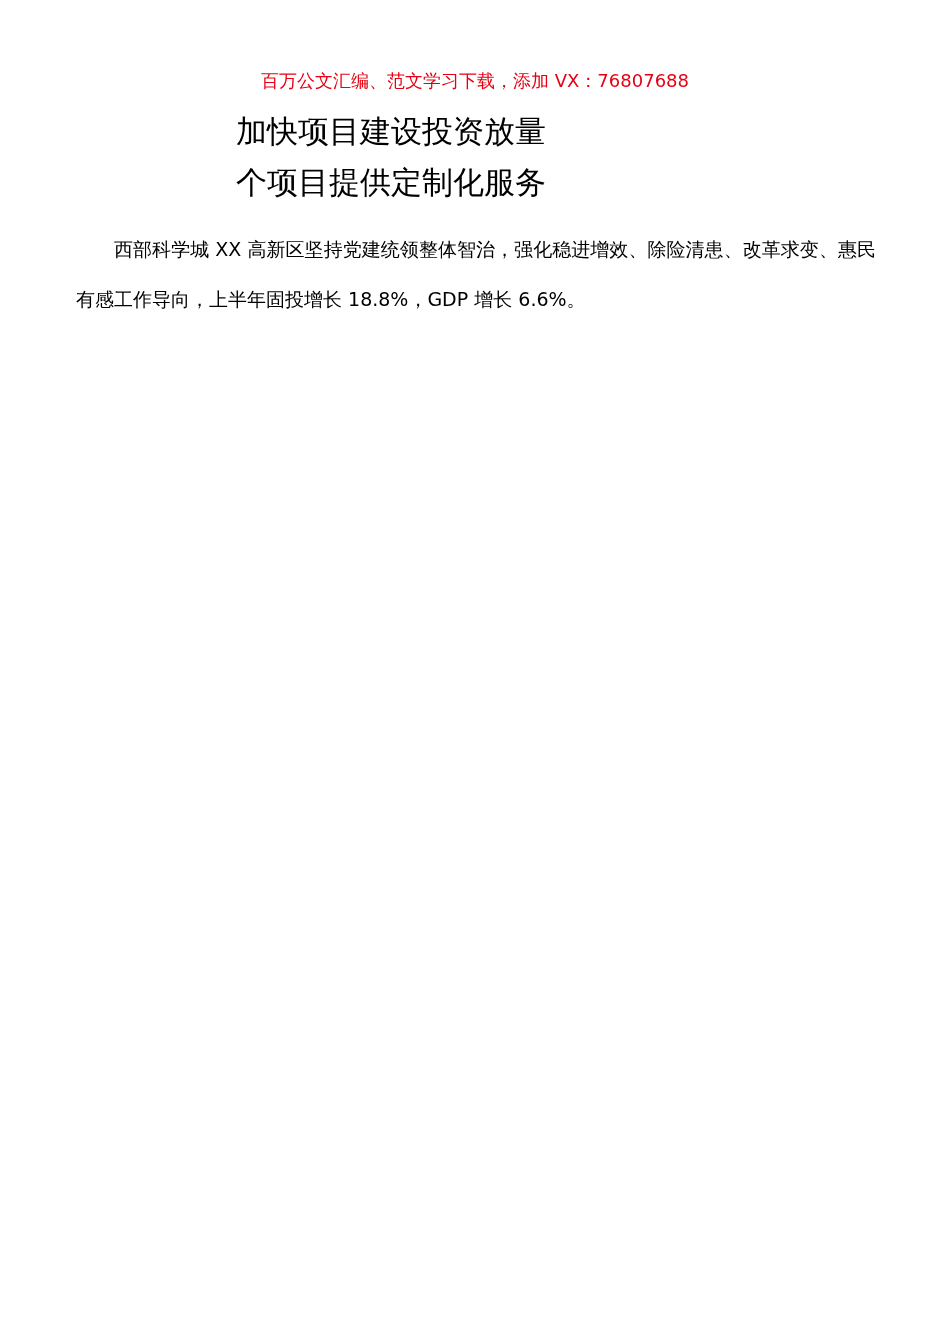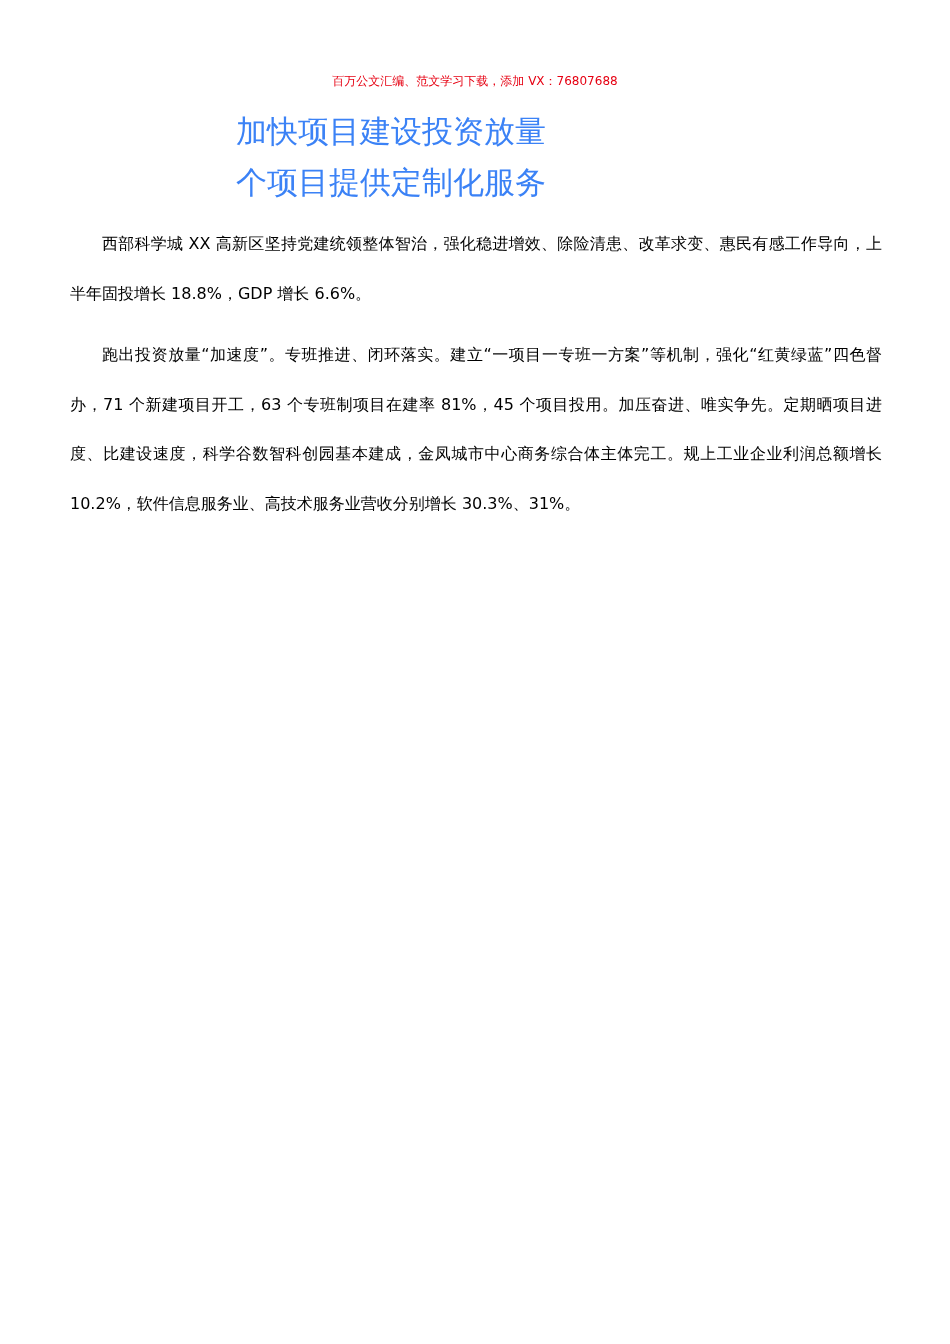--- a/index.html
+++ b/index.html
@@ -3,40 +3,39 @@
   <meta charset="utf-8">
   <style>
     html, body { margin: 0; padding: 0; background: #ffffff; }
     body {
       width: 950px; height: 1344px; position: relative; overflow: hidden;
       font-family: "DejaVu Sans", "Liberation Sans", sans-serif;
       color: #000;
     }
     .watermark {
       position: absolute; top: 68px; left: 0; width: 950px;
-      text-align: center; color: #e60012; font-size: 12px; line-height: 26px;
+      text-align: center; color: #e60012; font-size: 18px; line-height: 26px;
     }
     .title {
       position: absolute; left: 0; width: 782px; text-align: center;
-      font-size: 31px; line-height: 42px; color: #3b82f6;
+      font-size: 31px; line-height: 42px; color: #000000;
     }
     .t1 { top: 110px; }
     .t2 { top: 161px; }
     .body-text {
       position: absolute; left: 58px; top: 207px; width: 836px;
     }
     .para {
-      margin: 12px; font-size: 16px; line-height: 49.5px;
+      margin: 18px; font-size: 19px; line-height: 49.5px;
       text-indent: 2em; text-align: justify; letter-spacing: 0;
     }
   </style>
 </head>
 <body>
 
 <div class="watermark">百万公文汇编、范文学习下载，添加 VX：76807688</div>
 
 <div class="title t1">加快项目建设投资放量</div>
 <div class="title t2">个项目提供定制化服务</div>
 
 <div class="body-text">
   <p class="para">西部科学城 XX 高新区坚持党建统领整体智治，强化稳进增效、除险清患、改革求变、惠民有感工作导向，上半年固投增长 18.8%，GDP 增长 6.6%。</p>
-  <p class="para">跑出投资放量“加速度”。专班推进、闭环落实。建立“一项目一专班一方案”等机制，强化“红黄绿蓝”四色督办，71 个新建项目开工，63 个专班制项目在建率 81%，45 个项目投用。加压奋进、唯实争先。定期晒项目进度、比建设速度，科学谷数智科创园基本建成，金凤城市中心商务综合体主体完工。规上工业企业利润总额增长 10.2%，软件信息服务业、高技术服务业营收分别增长 30.3%、31%。</p>
 </div>
 
 </body></html>

